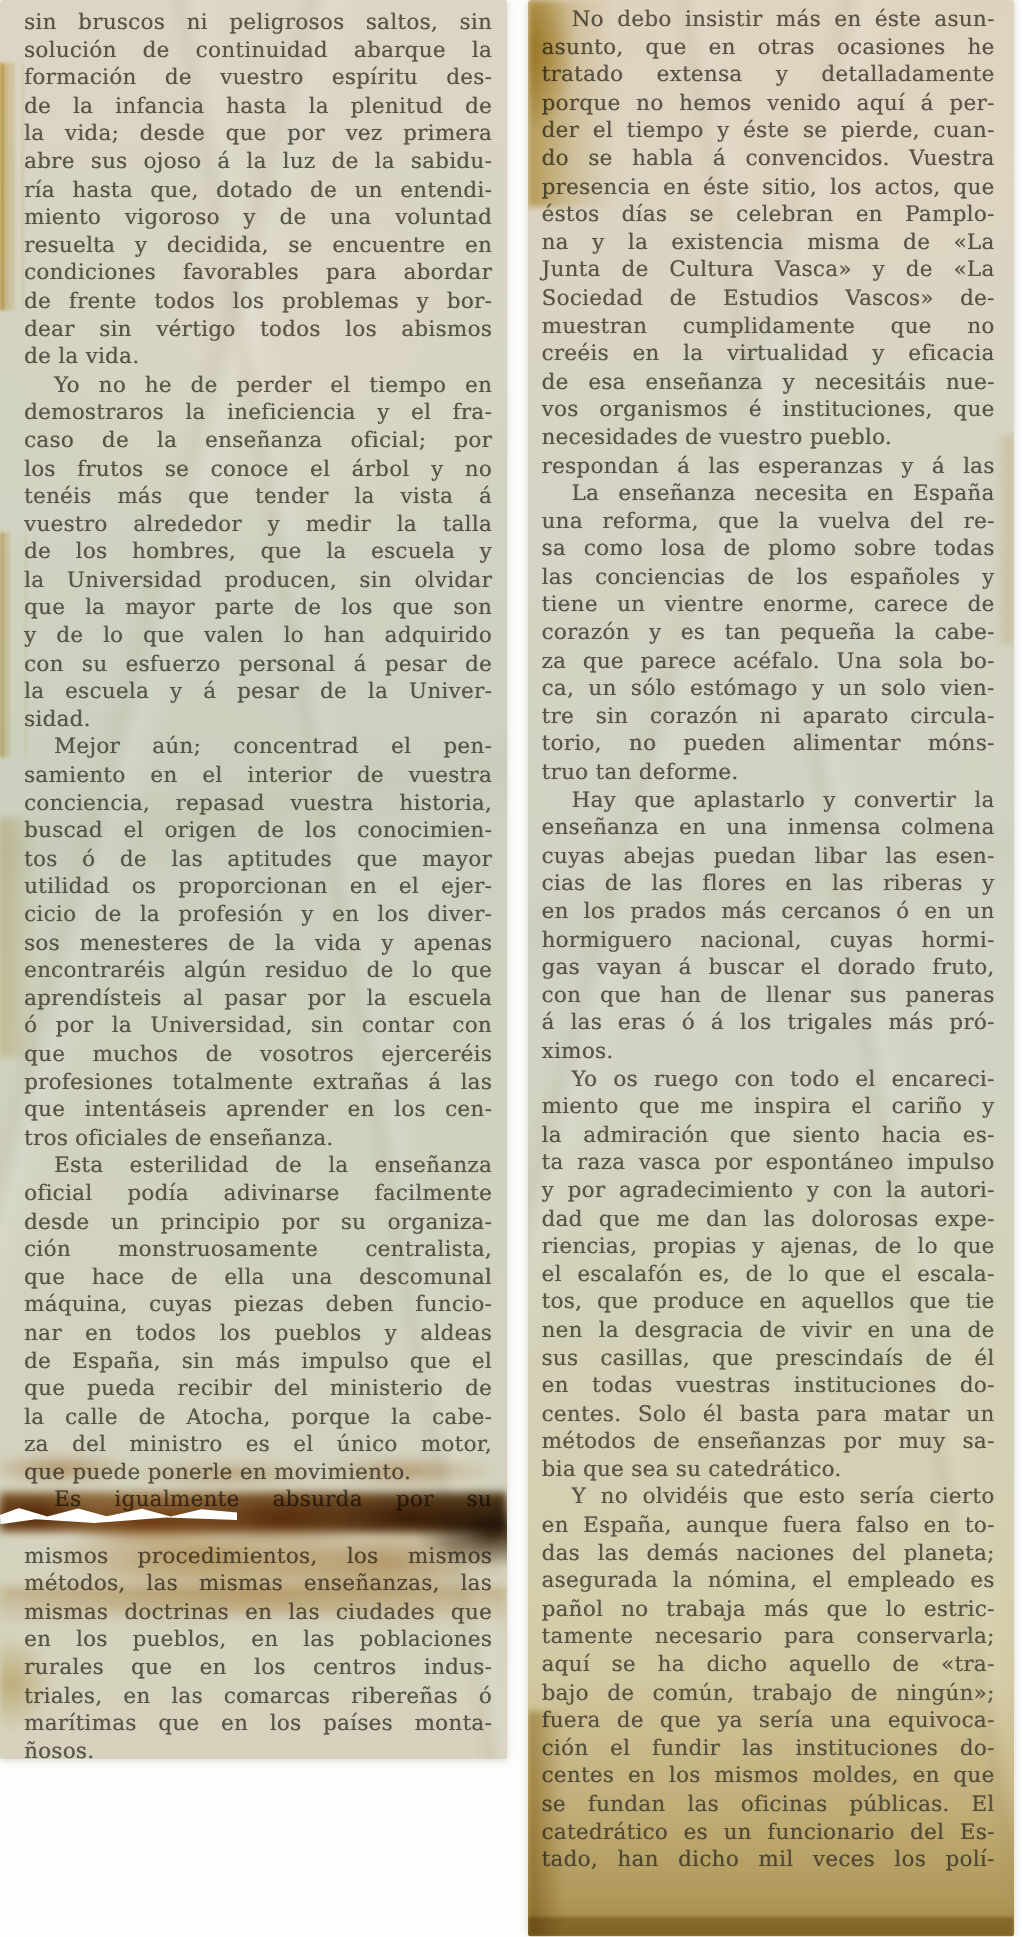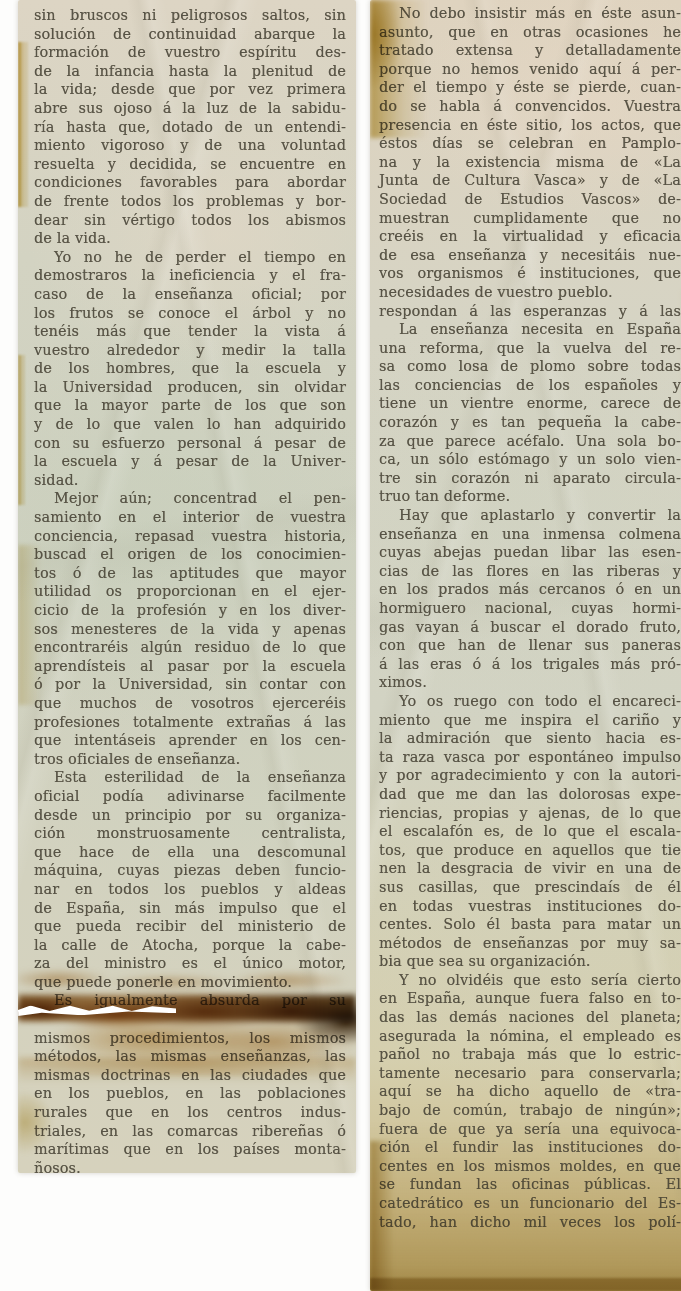--- a/index.html
+++ b/index.html
@@ -8,21 +8,20 @@
     position: relative;
     background: #fdfdfc;
     overflow: hidden;
     font-family: "DejaVu Serif", "Liberation Serif", serif;
   }
   .paper {
     position: absolute;
     box-shadow: 0 0 5px rgba(90,85,60,0.25);
     border-radius: 2px;
     overflow: hidden;
-    margin-left: 18px;
   }
   #left-paper {
     left: 0; top: 0; width: 338px; height: 1173px;
     background:
       radial-gradient(260px 180px at 60% 20%, rgba(228,216,198,0.55), rgba(228,216,198,0) 75%),
       radial-gradient(300px 260px at 40% 45%, rgba(198,206,186,0.55), rgba(198,206,186,0) 78%),
       radial-gradient(280px 220px at 70% 70%, rgba(205,210,192,0.5), rgba(205,210,192,0) 75%),
       linear-gradient(180deg, #ddd5c4 0%, #d3d3c2 22%, #ced1c0 48%, #d3d2bf 75%, #d6d2bd 100%);
   }
   #right-paper {
@@ -257,20 +256,21 @@
       <div class="line">respondan á las esperanzas y á las</div>
       <div class="line indent">La enseñanza necesita en España</div>
       <div class="line">una reforma, que la vuelva del re-</div>
       <div class="line">sa como losa de plomo sobre todas</div>
       <div class="line">las conciencias de los españoles y</div>
       <div class="line">tiene un vientre enorme, carece de</div>
       <div class="line">corazón y es tan pequeña la cabe-</div>
       <div class="line">za que parece acéfalo. Una sola bo-</div>
       <div class="line">ca, un sólo estómago y un solo vien-</div>
       <div class="line">tre sin corazón ni aparato circula-</div>
+      <div class="line">torio, no pueden alimentar móns-</div>
       <div class="line pend">truo tan deforme.</div>
       <div class="line indent">Hay que aplastarlo y convertir la</div>
       <div class="line">enseñanza en una inmensa colmena</div>
       <div class="line">cuyas abejas puedan libar las esen-</div>
       <div class="line">cias de las flores en las riberas y</div>
       <div class="line">en los prados más cercanos ó en un</div>
       <div class="line">hormiguero nacional, cuyas hormi-</div>
       <div class="line">gas vayan á buscar el dorado fruto,</div>
       <div class="line">con que han de llenar sus paneras</div>
       <div class="line">á las eras ó á los trigales más pró-</div>
@@ -282,21 +282,21 @@
       <div class="line">y por agradecimiento y con la autori-</div>
       <div class="line">dad que me dan las dolorosas expe-</div>
       <div class="line">riencias, propias y ajenas, de lo que</div>
       <div class="line">el escalafón es, de lo que el escala-</div>
       <div class="line">tos, que produce en aquellos que tie</div>
       <div class="line">nen la desgracia de vivir en una de</div>
       <div class="line">sus casillas, que prescindaís de él</div>
       <div class="line">en todas vuestras instituciones do-</div>
       <div class="line">centes. Solo él basta para matar un</div>
       <div class="line">métodos de enseñanzas por muy sa-</div>
-      <div class="line pend">bia que sea su organización.</div>
+      <div class="line pend">bia que sea su catedrático.</div>
       <div class="line indent">Y no olvidéis que esto sería cierto</div>
       <div class="line">en España, aunque fuera falso en to-</div>
       <div class="line">das las demás naciones del planeta;</div>
       <div class="line">asegurada la nómina, el empleado es</div>
       <div class="line">pañol no trabaja más que lo estric-</div>
       <div class="line">tamente necesario para conservarla;</div>
       <div class="line">aquí se ha dicho aquello de «tra-</div>
       <div class="line">bajo de común, trabajo de ningún»;</div>
       <div class="line">fuera de que ya sería una equivoca-</div>
       <div class="line">ción el fundir las instituciones do-</div>

